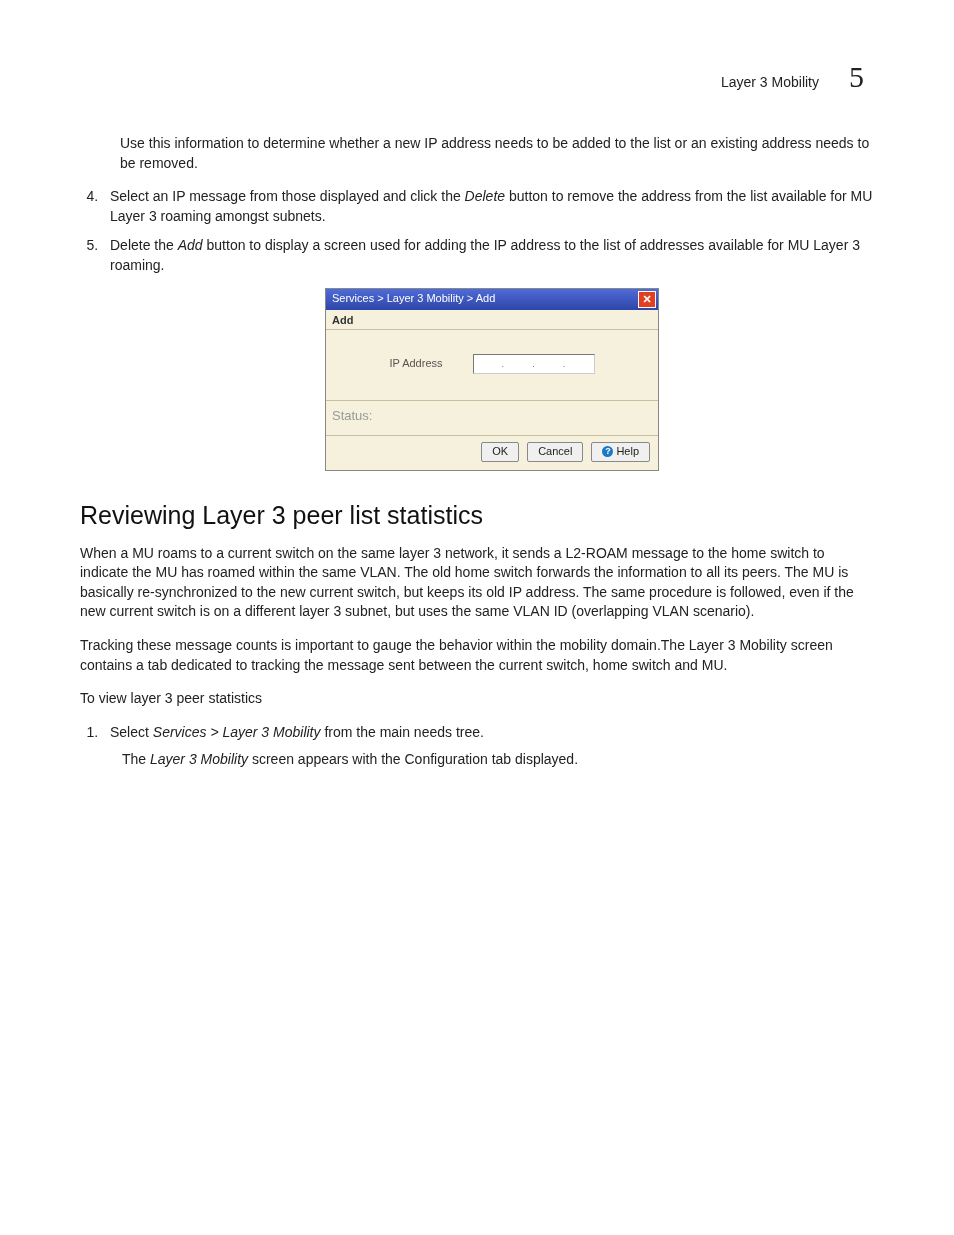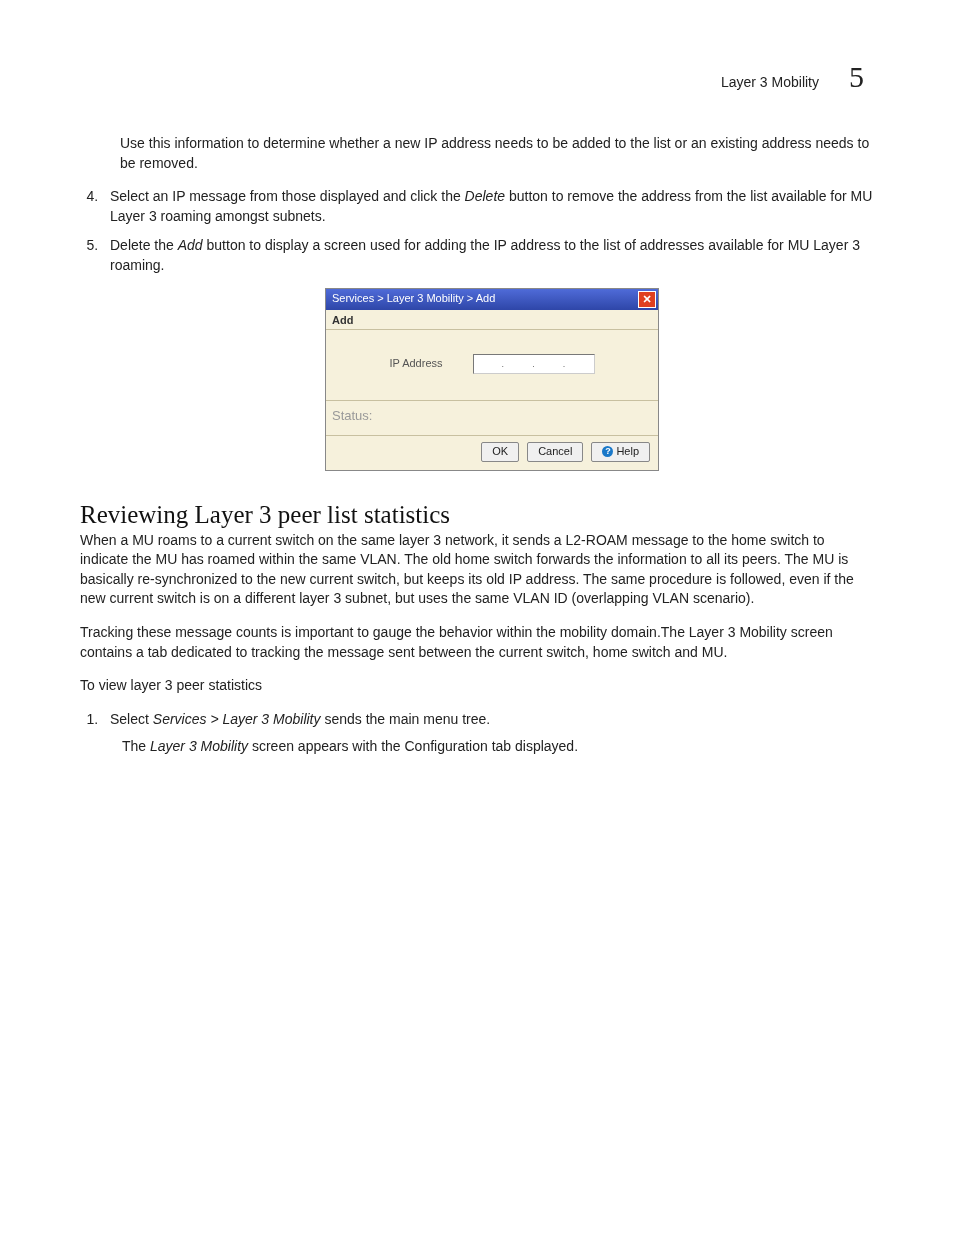--- a/index.html
+++ b/index.html
@@ -136,25 +136,25 @@
     border-radius: 50%;
     background: #1a78c8;
     color: #fff;
     font-size: 9px;
     line-height: 11px;
     text-align: center;
     font-weight: bold;
     display: inline-block;
   }
   h2.section {
-    font-family: Liberation Serif, serif;
+    font-family: Liberation Sans, sans-serif;
     font-stretch: condensed;
     font-weight: normal;
     font-size: 25px;
-    margin: 30px 0 2px 0;
+    margin: 30px 0 14px 0;
     color: #111;
   }
   .para {
     margin: 0 0 14px 0;
     line-height: 1.4;
   }
   .indent-step {
     margin-left: 22px;
     margin-top: 8px;
   }
@@ -215,20 +215,20 @@
   </ol>
 
   <h2 class="section">Reviewing Layer 3 peer list statistics</h2>
 
   <p class="para">When a MU roams to a current switch on the same layer 3 network, it sends a L2-ROAM message to the home switch to indicate the MU has roamed within the same VLAN. The old home switch forwards the information to all its peers. The MU is basically re-synchronized to the new current switch, but keeps its old IP address. The same procedure is followed, even if the new current switch is on a different layer 3 subnet, but uses the same VLAN ID (overlapping VLAN scenario).</p>
   <p class="para">Tracking these message counts is important to gauge the behavior within the mobility domain.The Layer 3 Mobility screen contains a tab dedicated to tracking the message sent between the current switch, home switch and MU.</p>
   <p class="para">To view layer 3 peer statistics</p>
 
   <ol class="steps" start="1">
     <li>
-      <span>Select </span><span class="italic">Services &gt; Layer 3 Mobility</span><span> sends the main menu tree.</span>
+      <span>Select </span><span class="italic">Services &gt; Layer 3 Mobility</span><span> from the main needs tree.</span>
       <p class="indent-step" style="margin-left:12px;">
         <span>The </span><span class="italic">Layer 3 Mobility</span><span> screen appears with the Configuration tab displayed.</span>
       </p>
     </li>
   </ol>
 
 </div>
 
 </body></html>

